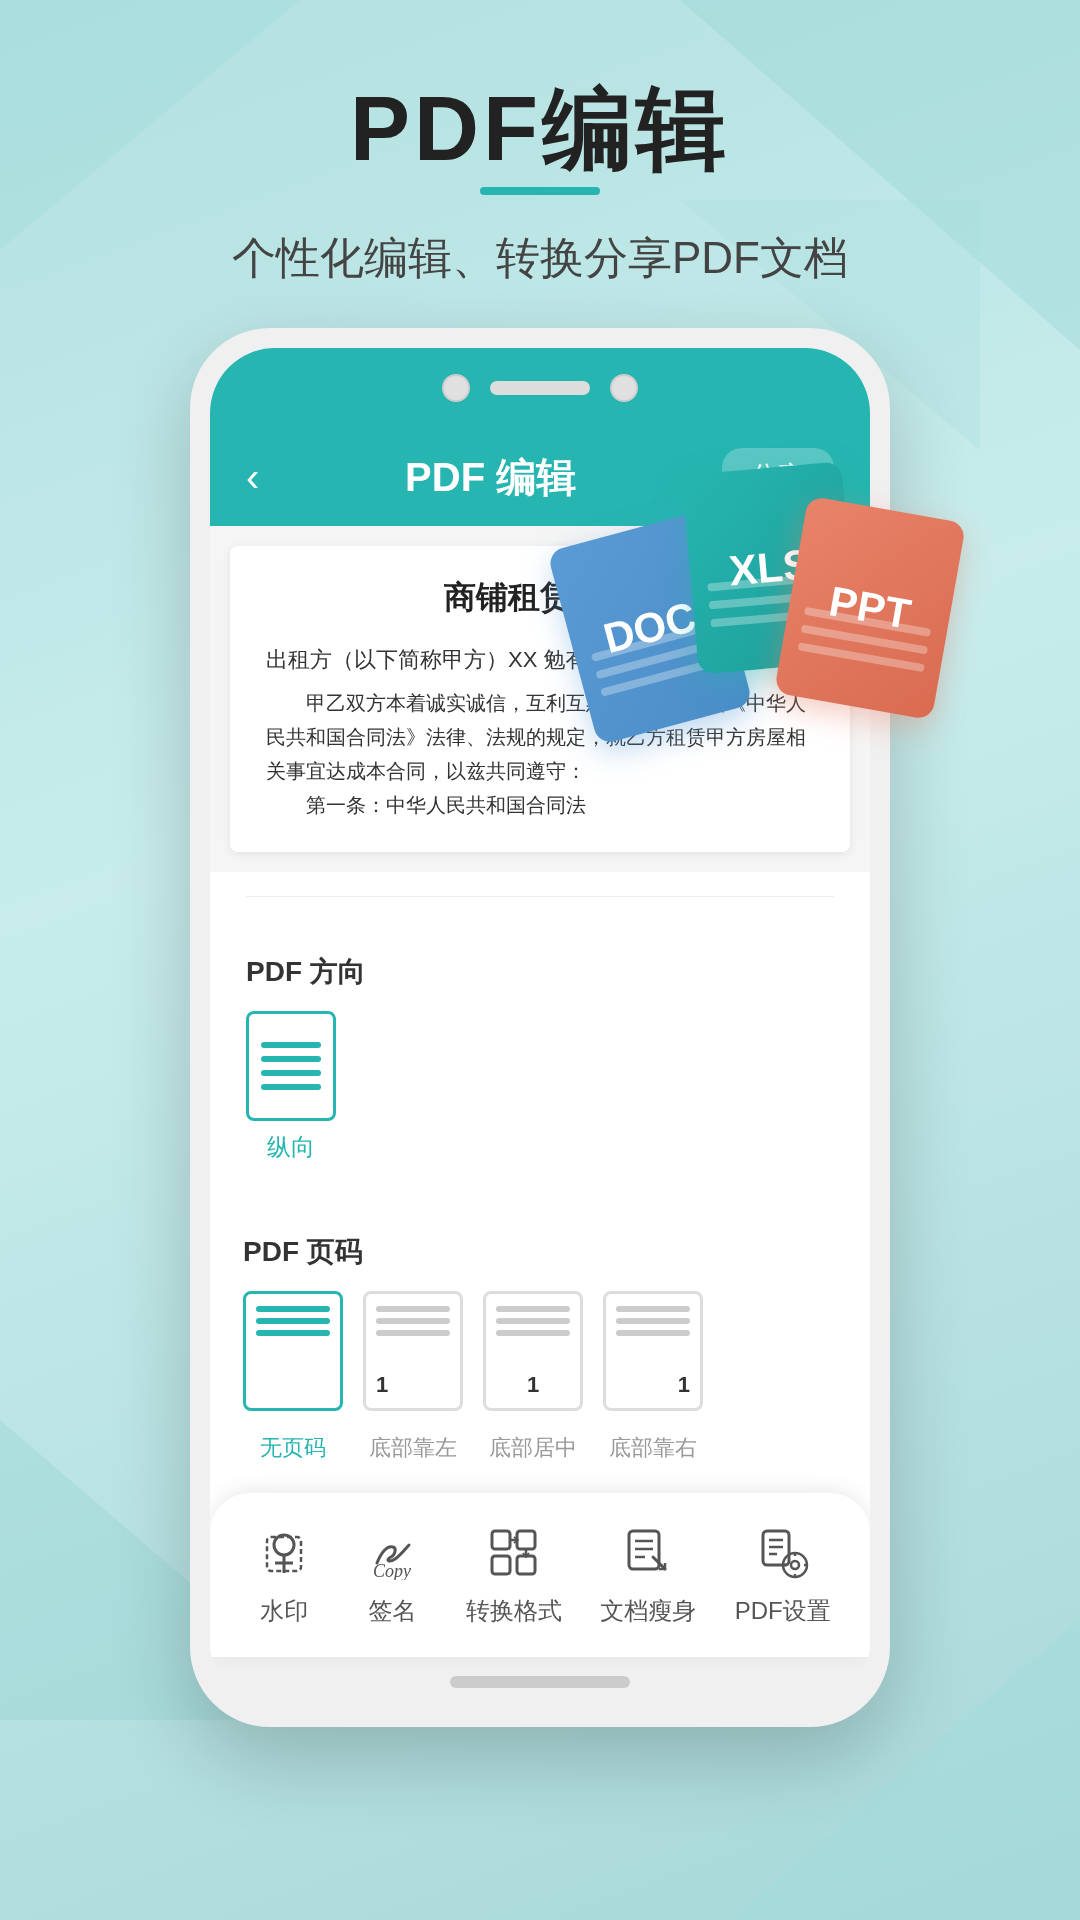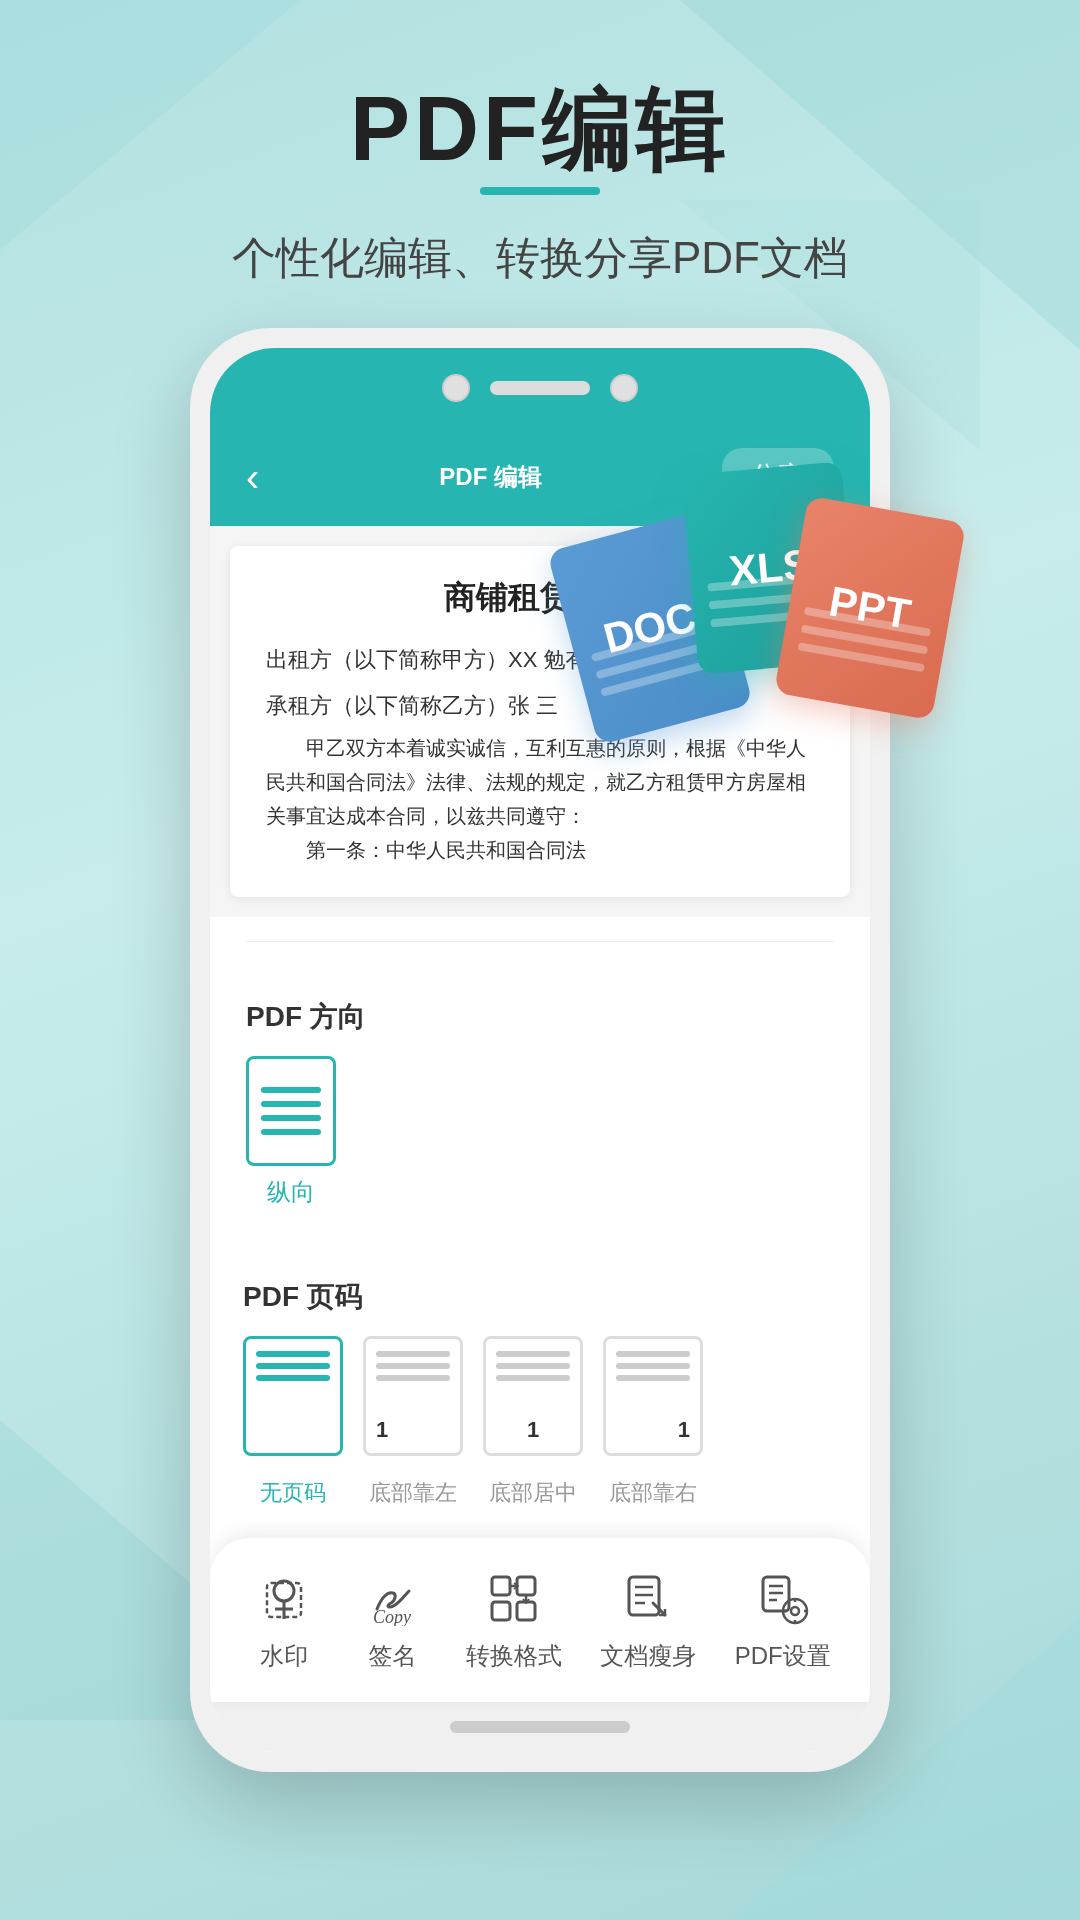--- a/index.html
+++ b/index.html
@@ -145,21 +145,21 @@
     }
 
     .toolbar-back {
       color: white;
       font-size: 40px;
       font-weight: 300;
     }
 
     .toolbar-title {
       color: white;
-      font-size: 24px;
+      font-size: 40px;
       font-weight: 600;
     }
 
     .toolbar-share-btn {
       background: rgba(255,255,255,0.25);
       color: white;
       border: none;
       border-radius: 20px;
       padding: 10px 28px;
       font-size: 28px;
@@ -554,21 +554,20 @@
         <span class="toolbar-back">‹</span>
         <span class="toolbar-title">PDF 编辑</span>
         <button class="toolbar-share-btn">分享</button>
       </div>
 
       <div class="doc-area">
         <div class="page-badge">1/2</div>
         <div class="doc-paper">
           <div class="doc-title">商铺租赁合同</div>
           <div class="doc-line">出租方（以下简称甲方）XX 勉有限 公司</div>
-          <div class="doc-line">承租方（以下简称乙方）张 三</div>
           <div class="doc-line-indent">甲乙双方本着诚实诚信，互利互惠的原则，根据《中华人民共和国合同法》法律、法规的规定，就乙方租赁甲方房屋相关事宜达成本合同，以兹共同遵守：</div>
           <div class="doc-line-indent">第一条：中华人民共和国合同法</div>
         </div>
       </div>
 
       <div class="pwd-section">
         <div class="divider"></div>
       </div>
 
       <div class="settings-panel">

